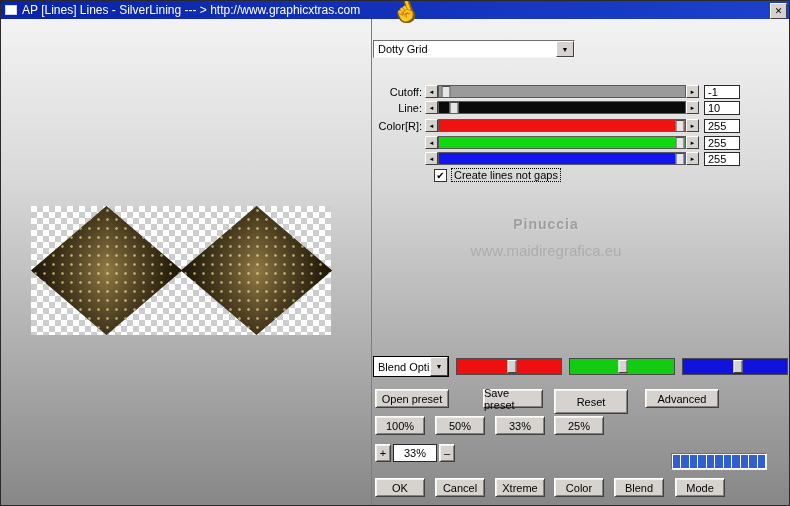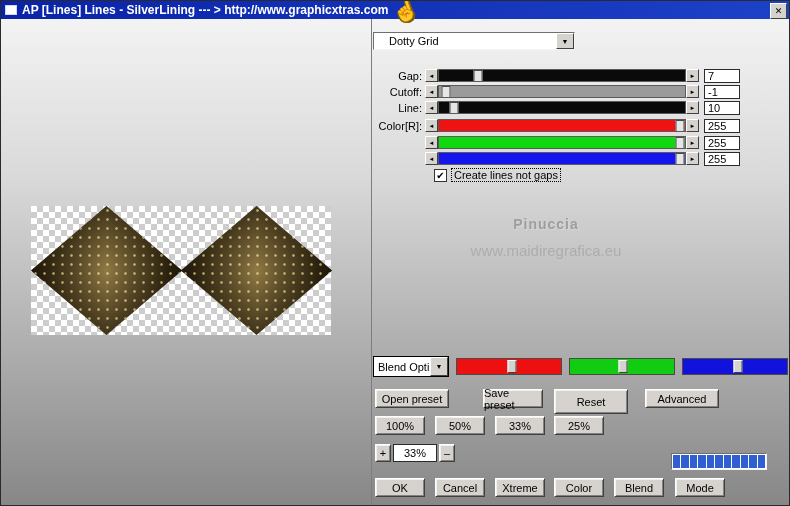--- a/index.html
+++ b/index.html
@@ -7,21 +7,21 @@
     position:relative;width:790px;height:506px;overflow:hidden;
     font-family:"Liberation Sans",sans-serif;font-size:11px;color:#000;
     background:linear-gradient(180deg,#f6f6f6 0%,#d9d9d9 35%,#b3b3b3 65%,#878787 100%);
     border:1px solid #2a2a2a;box-sizing:border-box;
   }
   
   .titlebar{position:absolute;left:0;top:0;right:0;height:18px;
     background:linear-gradient(90deg,#0a23a8,#1c41c9);
     display:flex;align-items:center;gap:5px;padding:0 4px;box-sizing:border-box;}
   .winicon{width:12px;height:10px;background:#fff;border:1px solid #cfd8ef;box-sizing:border-box;flex:none;}
-  .title-text{color:#fff;font-weight:bold;font-size:12px;white-space:nowrap;overflow:hidden;}
+  .title-text{color:#fff;font-weight:normal;font-size:12px;white-space:nowrap;overflow:hidden;}
   .closebtn{position:absolute;right:2px;top:2px;width:15px;height:14px;background:#d6d3ce;
     border:1px solid;border-color:#fff #404040 #404040 #fff;display:flex;align-items:center;
     justify-content:center;font-size:9px;color:#000;}
   .hand{position:absolute;left:392px;top:-2px;font-size:21px;color:#ffcc00;z-index:20;
     transform:rotate(-18deg);text-shadow:1px 1px 0 #7a5c00, -1px 0 0 #7a5c00, 0 1px 0 #7a5c00;}
   .divider{position:absolute;left:370px;top:18px;bottom:0;width:1px;background:#7d7d7d;}
 
   
   .preview{position:absolute;left:30px;top:205px;width:300px;height:129px;
     background-color:#fff;
@@ -41,21 +41,21 @@
 
   
   .btn{position:absolute;background:#d6d3ce;border:1px solid;border-color:#ffffff #404040 #404040 #ffffff;
     box-shadow:inset 1px 1px 0 #f2f1ee, inset -1px -1px 0 #848280;
     display:flex;align-items:center;justify-content:center;font-size:11px;box-sizing:border-box;}
   .combo{position:absolute;display:flex;background:#fff;border:1px solid;
     border-color:#6f6f6f #f4f4f4 #f4f4f4 #6f6f6f;box-sizing:border-box;}
   .combo-text{flex:1;display:flex;align-items:center;padding-left:4px;white-space:nowrap;overflow:hidden;}
   .combo-arrow{width:16px;flex:none;background:#d6d3ce;border:1px solid;border-color:#fff #404040 #404040 #fff;
     display:flex;align-items:center;justify-content:center;font-size:7px;}
-  .filter-combo{left:372px;top:31px;width:202px;height:18px;padding-left:11px;}
+  .filter-combo{left:372px;top:39px;width:202px;height:18px;}
   .blend-combo{left:372px;top:355px;width:76px;height:21px;border:1px solid #000;}
 
   
   .prow{position:absolute;left:374px;width:365px;height:13px;display:flex;align-items:center;}
   .plabel{width:47px;text-align:right;padding-right:3px;flex:none;font-size:11px;}
   .sarrow{width:13px;height:13px;flex:none;background:#d6d3ce;border:1px solid;
     border-color:#fff #404040 #404040 #fff;display:flex;align-items:center;justify-content:center;
     font-size:6px;box-sizing:border-box;}
   .track{position:relative;flex:1;height:13px;border:1px solid #5a5a5a;box-sizing:border-box;overflow:hidden;}
   .thumb{position:absolute;top:0;width:9px;height:12px;background:#e6e6e6;border:1px solid #4a4a4a;
@@ -106,29 +106,20 @@
   <div class="preview">
     <div class="diamond d1"></div>
     <div class="diamond d2"></div>
   </div>
 
   <div class="combo filter-combo">
     <span class="combo-text">Dotty Grid</span>
     <span class="combo-arrow">▼</span>
   </div>
 
-  <div class="prow" style="top:68px">
-    <span class="plabel">Gap:</span>
-    <span class="sarrow">◄</span>
-    <span class="track" style="background: rgb(10, 10, 10);">
-      <span class="thumb" style="left: 16%;"></span>
-    </span>
-    <span class="sarrow">►</span>
-    <span class="val">7</span>
-  </div>
 
   <div class="prow" style="top:84px">
     <span class="plabel">Cutoff:</span>
     <span class="sarrow">◄</span>
     <span class="track" style="background: rgb(154, 154, 154);">
       <span class="thumb" style="left: 3%;"></span>
     </span>
     <span class="sarrow">►</span>
     <span class="val">-1</span>
   </div>

